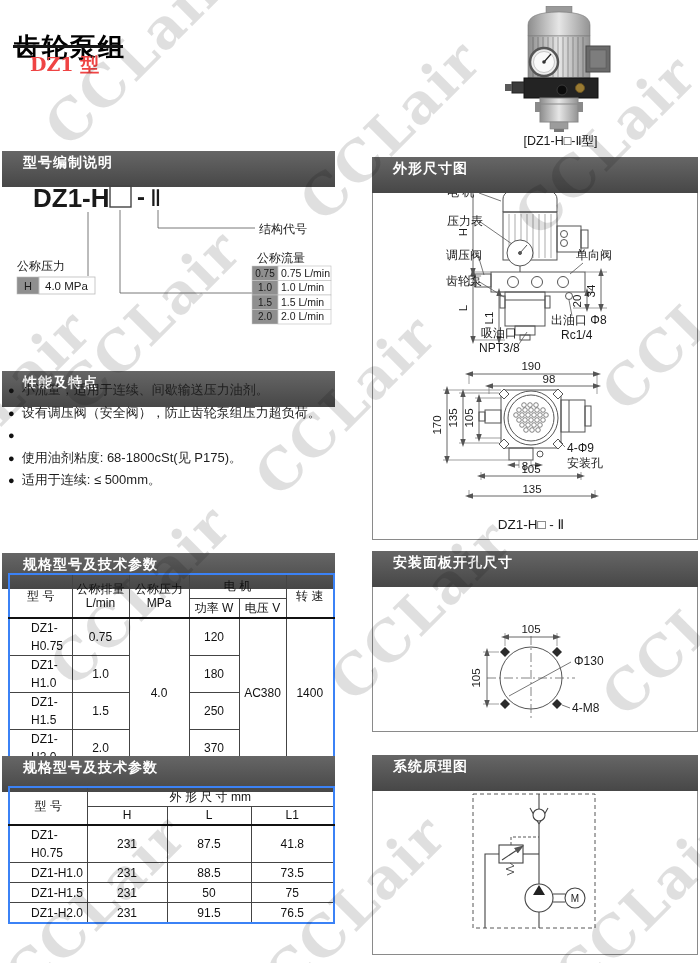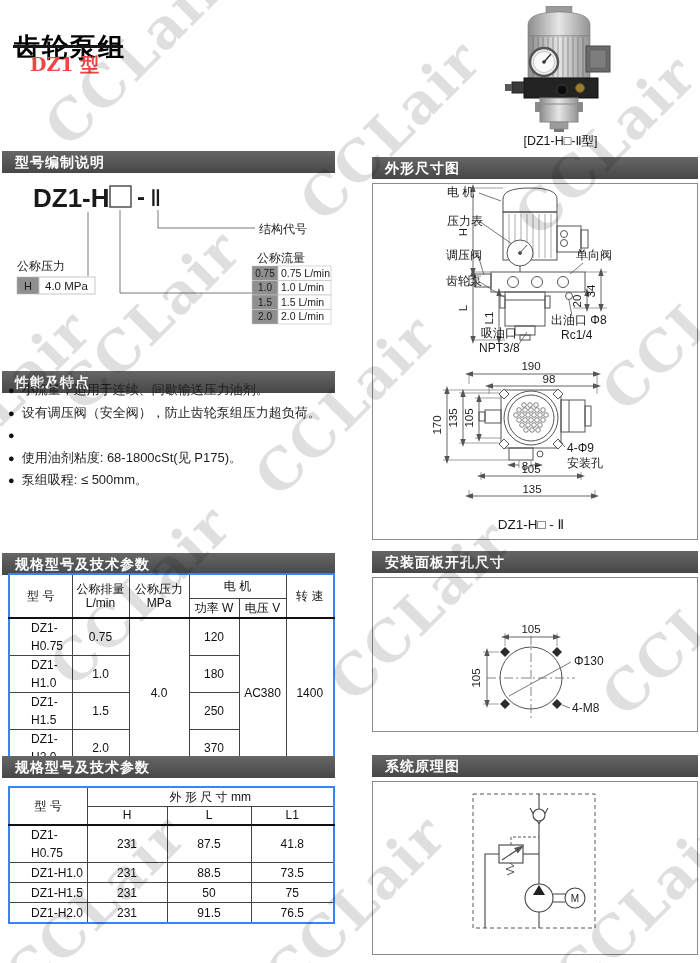--- a/index.html
+++ b/index.html
@@ -13,23 +13,23 @@
       letter-spacing:2px;color:#000;opacity:0.12;z-index:6;pointer-events:none;white-space:nowrap;}
 
   
   .title{position:absolute;left:14px;top:30px;font-size:26px;font-weight:bold;
          letter-spacing:2px;color:#000000;z-index:2;}
   .title-underline{position:absolute;left:13px;top:45px;width:110px;height:3px;background:#161616;z-index:2;}
   .subtitle{position:absolute;left:30px;top:52px;font-size:19px;color:#ef4444;
             font-family:"DejaVu Serif",serif;z-index:2;font-weight:bold;}
 
   
-  .bar{position:absolute;height:22px;background:linear-gradient(#666,#474747);
+  .bar{position:absolute;height:36px;background:linear-gradient(#666,#474747);
        color:#fff;font-size:14px;font-weight:bold;line-height:22px;
-       padding-left:13px;box-sizing:border-box;z-index:2;letter-spacing:1px;}
+       padding-left:21px;box-sizing:border-box;z-index:2;letter-spacing:1px;}
   .bar-left{left:2px;width:333px;}
   .bar-right{left:372px;width:326px;}
 
   .panel{position:absolute;left:372px;width:324px;border:1px solid #8a8a8a;background:#fff;z-index:1;}
 
   
   .features{position:absolute;left:8px;top:379px;width:332px;list-style:none;margin:0;padding:0;z-index:2;}
   .features li{display:flex;align-items:center;height:22.5px;font-size:13px;color:#1e1e1e;}
   .features .dot{font-size:11px;margin-right:7px;color:#111;}
 
@@ -172,21 +172,21 @@
       </li>
     <li>
         <span class="dot">●</span>
       </li>
     <li>
         <span class="dot">●</span>
         <span>使用油剂粘度: 68-1800cSt(见 P175)。</span>
       </li>
     <li>
         <span class="dot">●</span>
-        <span>泵组吸程: ≤ 500mm。</span>
+        <span>适用于连续: ≤ 500mm。</span>
       </li>
   </ul>
 
   <div class="bar bar-left" style="top:553px">规格型号及技术参数</div>
   <table class="spec" style="left:8px;top:573px;width:325px">
     <colgroup>
         <col style="width:63px">
         <col style="width:57px">
         <col style="width:60px">
         <col style="width:50px">

